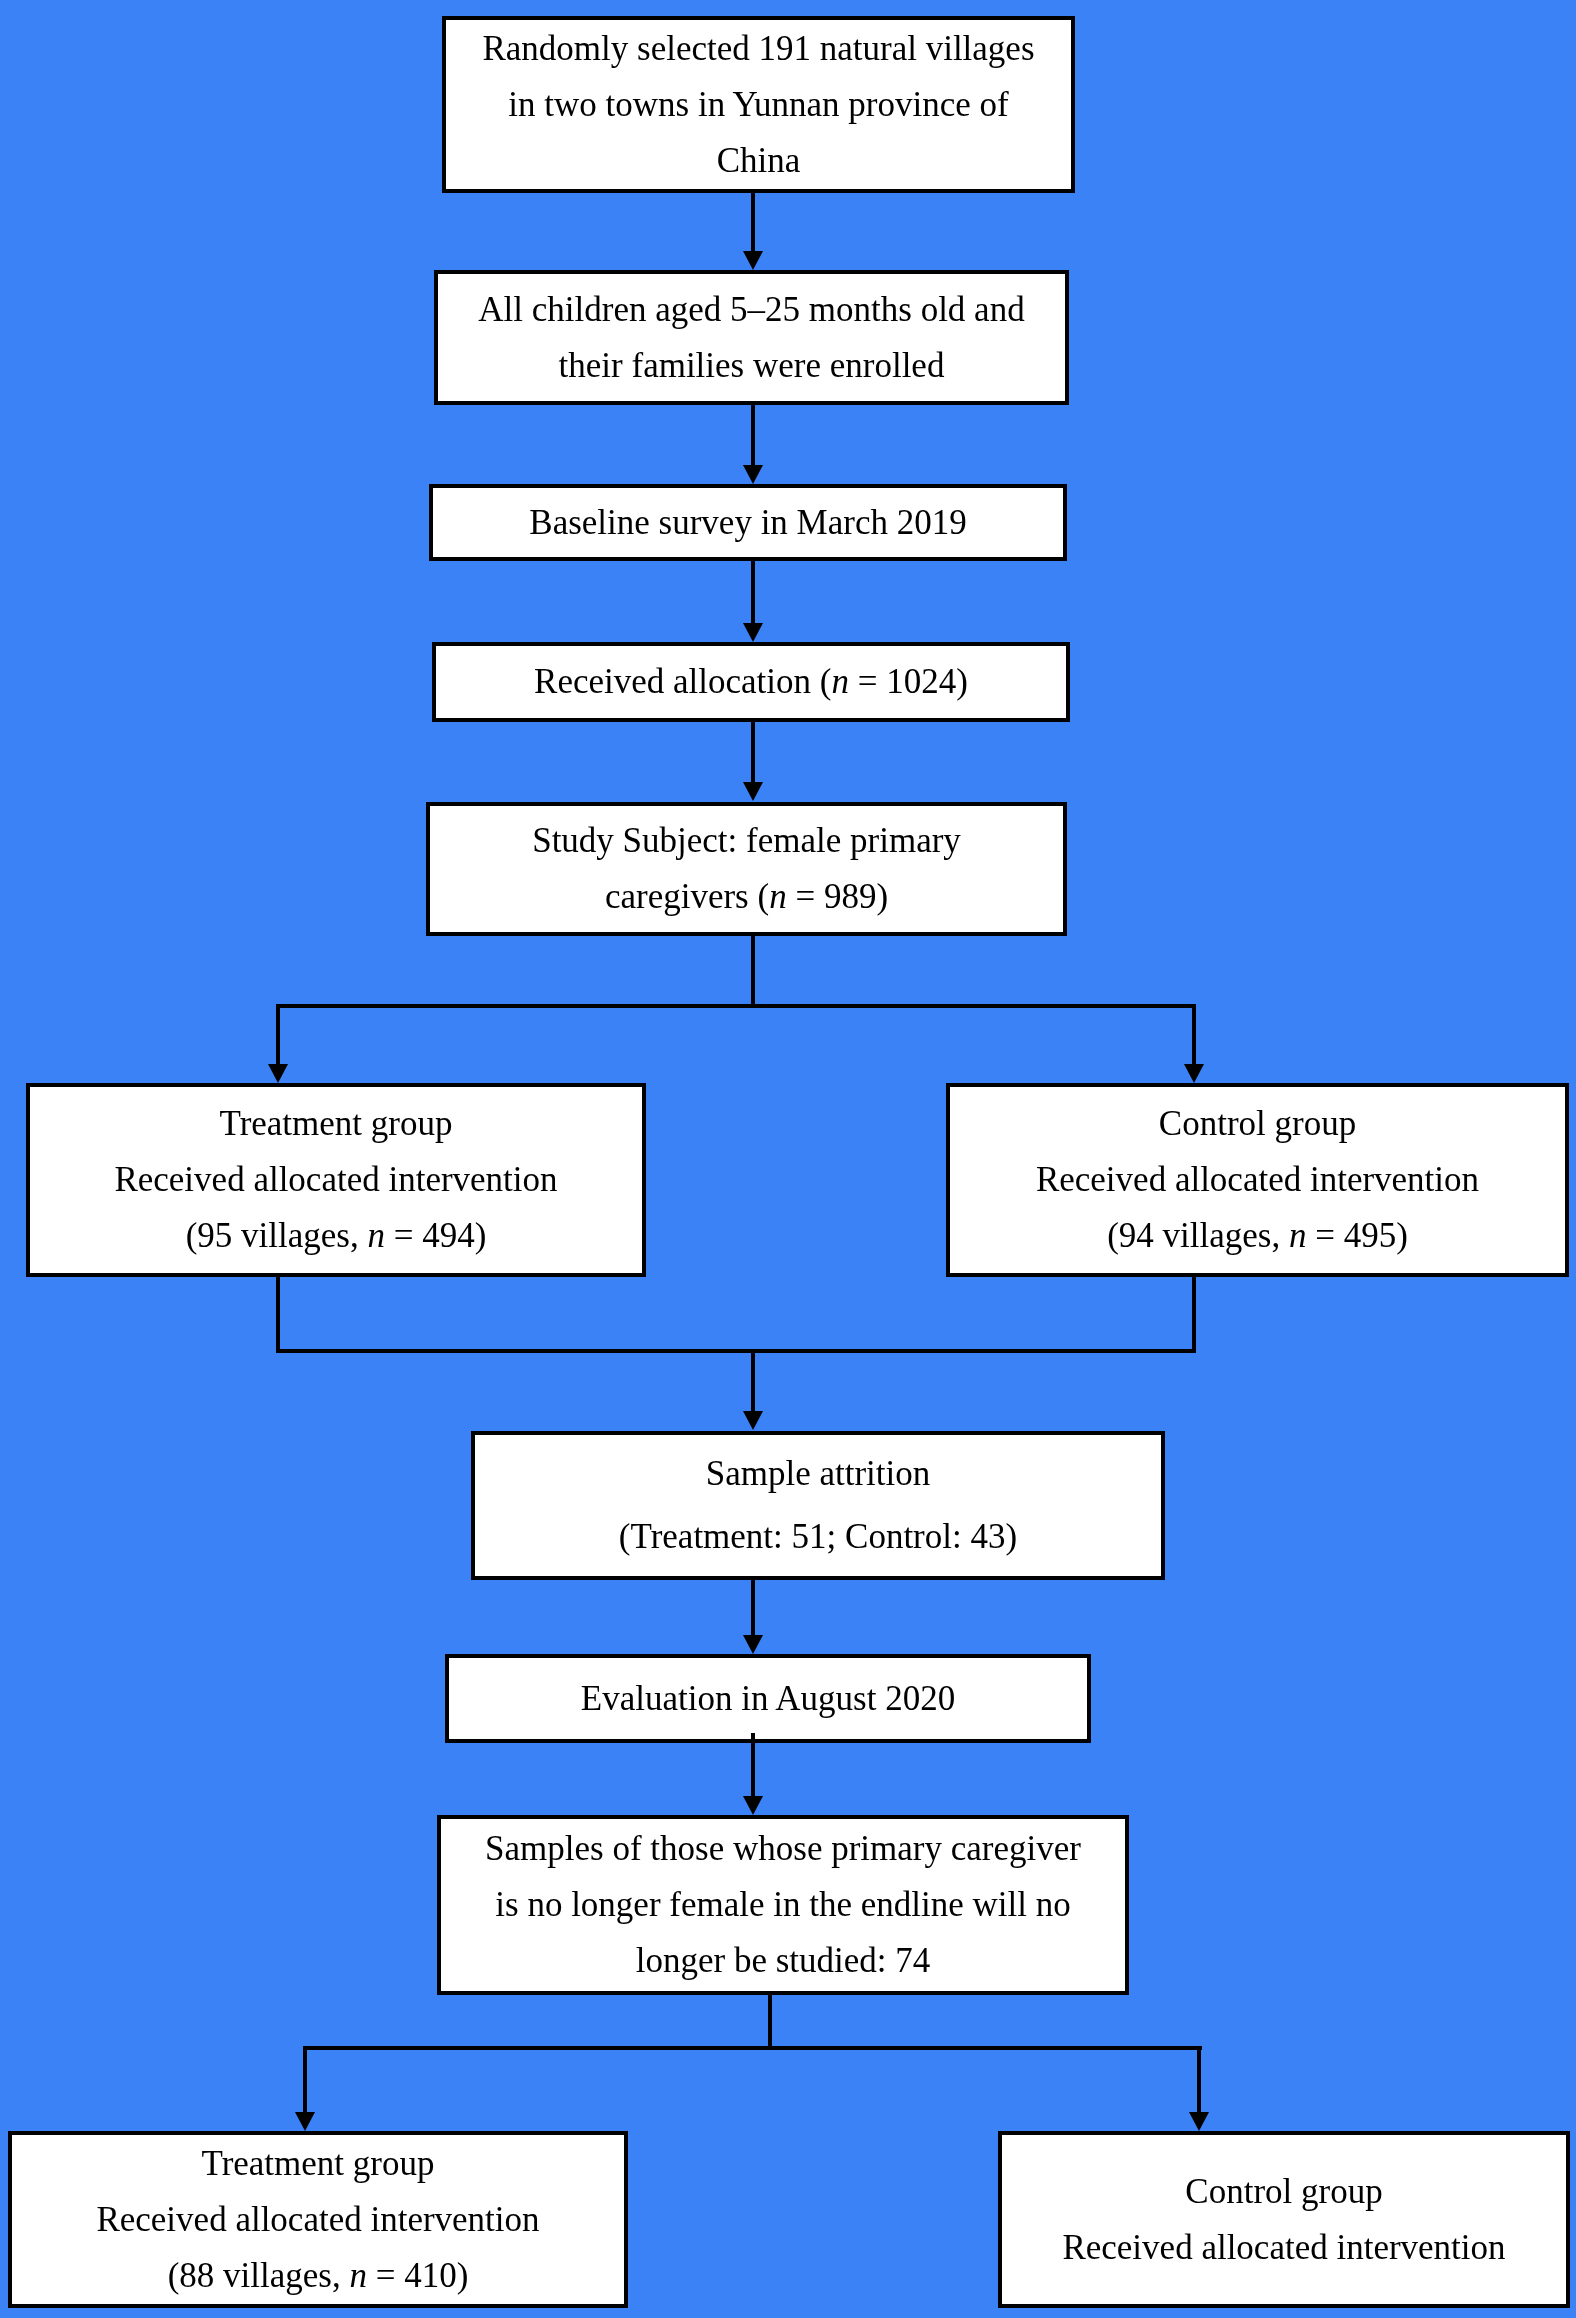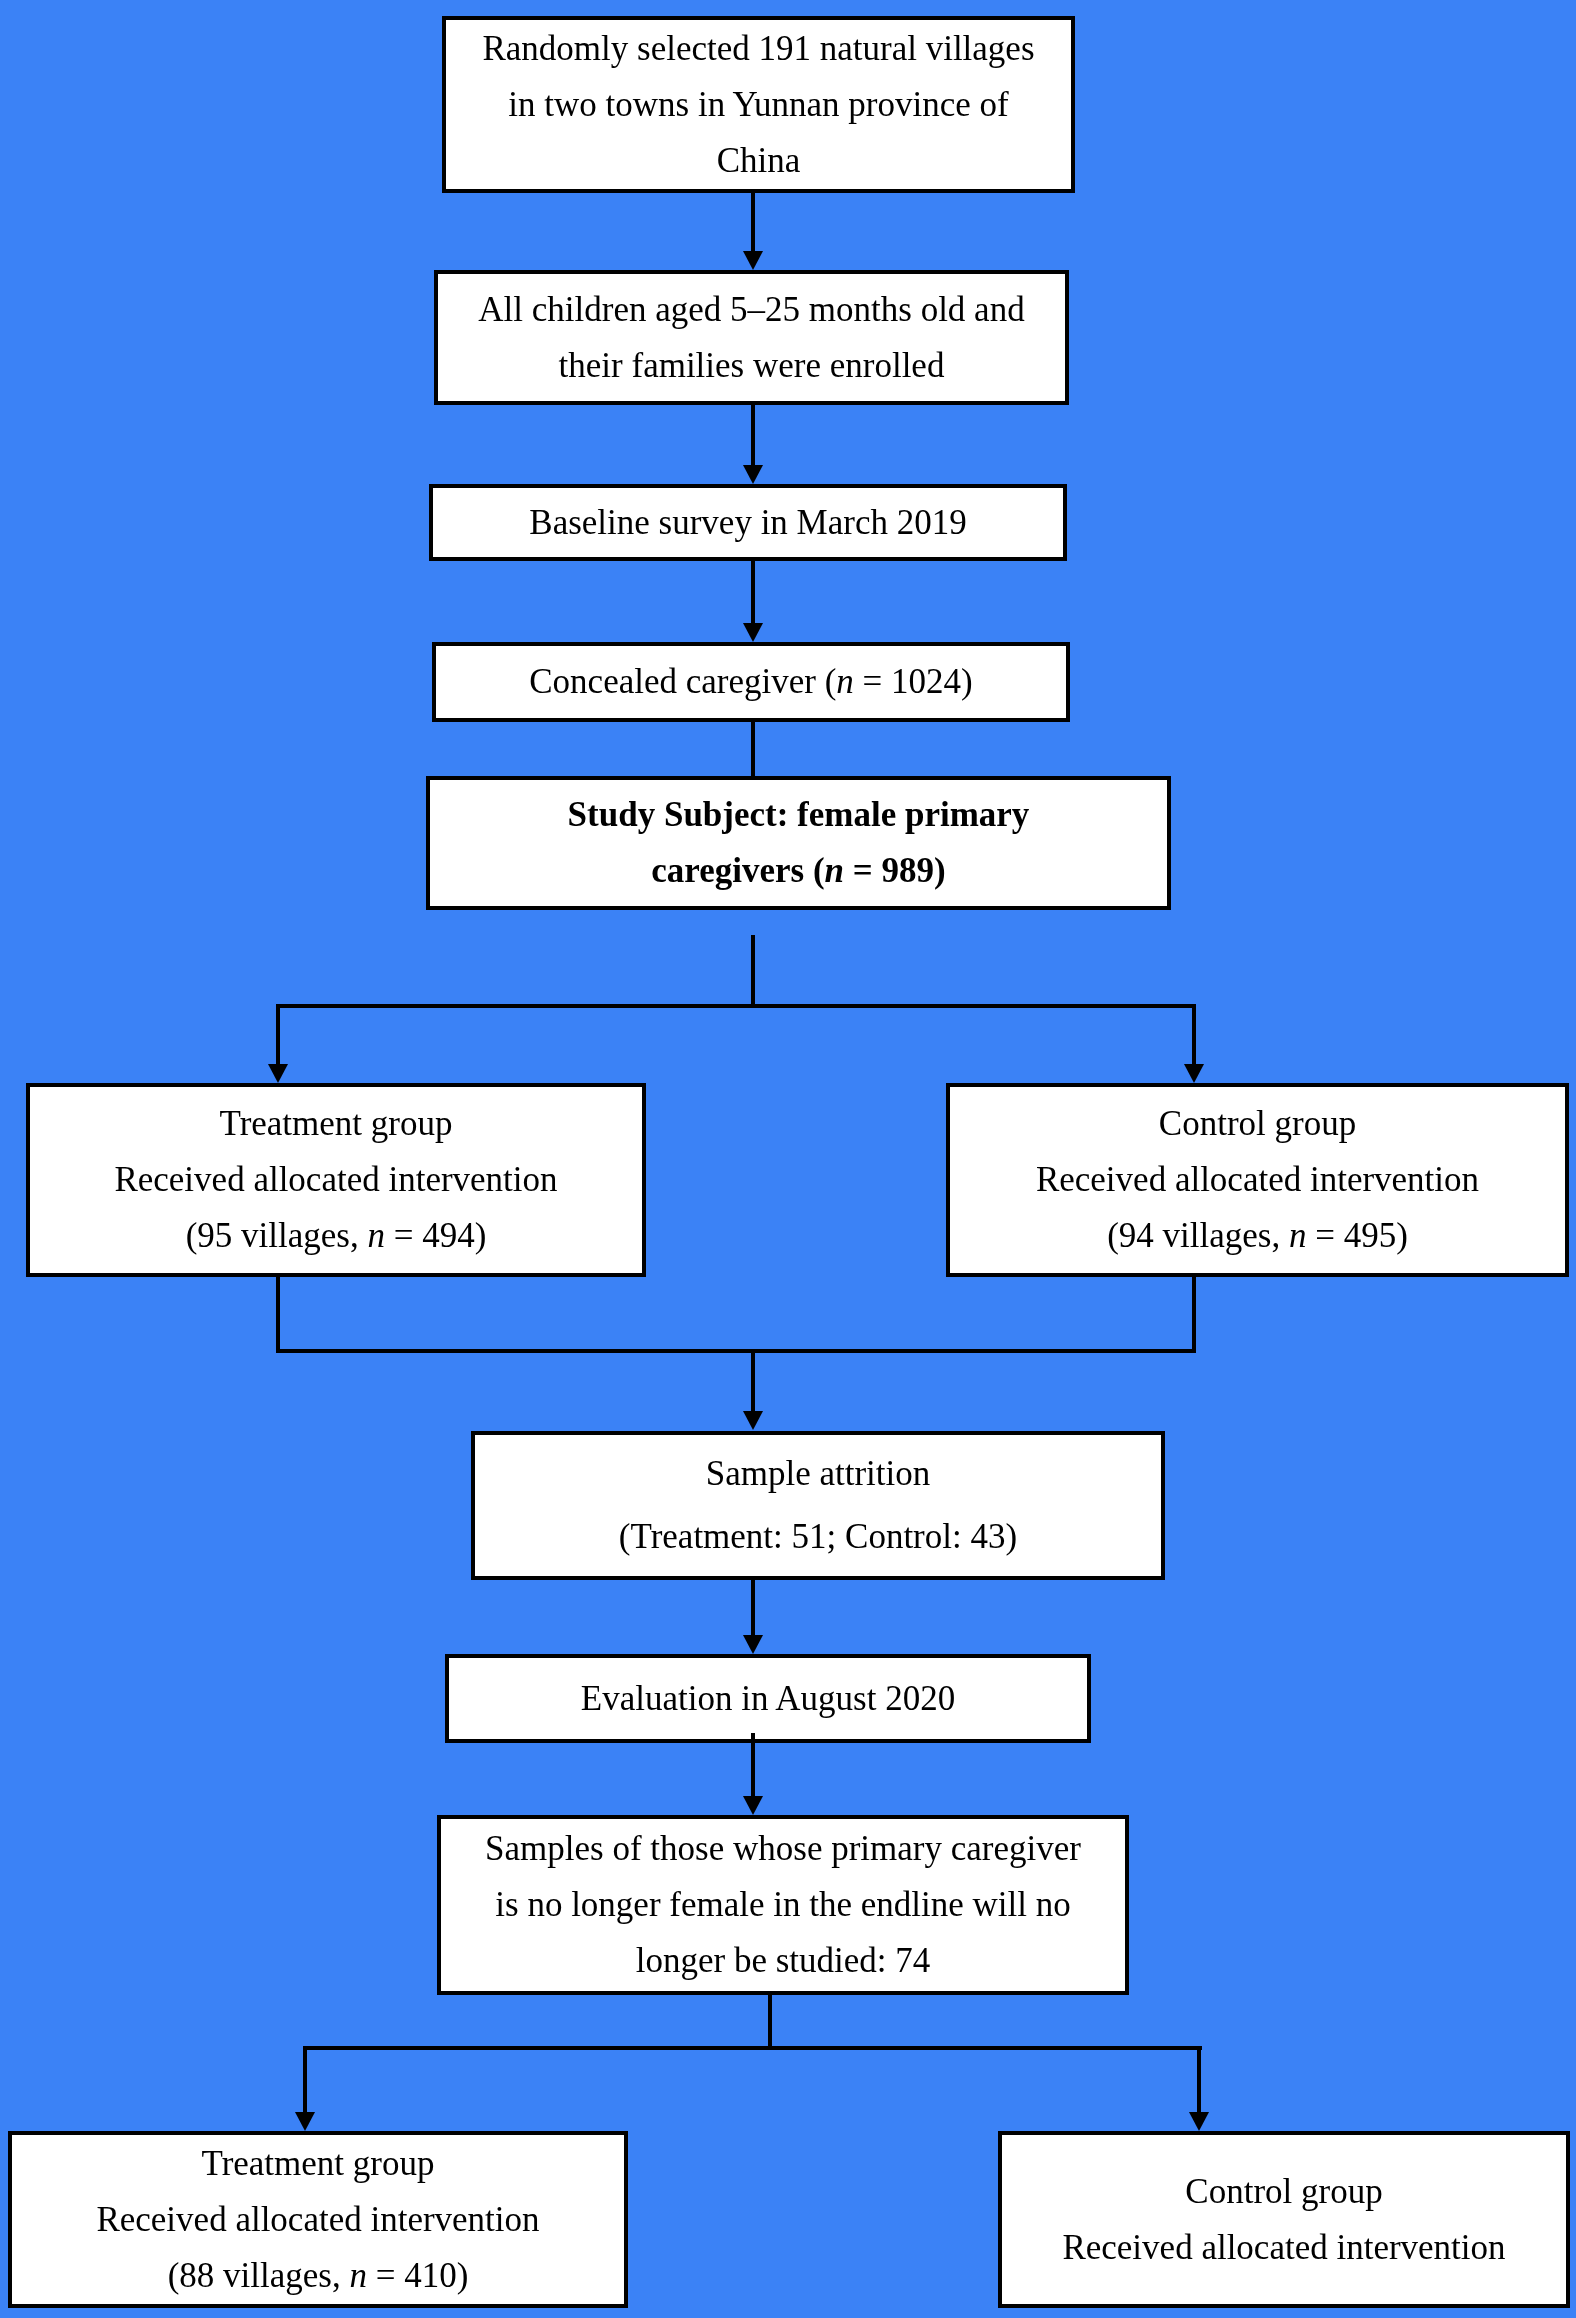--- a/index.html
+++ b/index.html
@@ -78,27 +78,27 @@
   <div class="arrowhead" style="left:743px;top:465px;"></div>
 
   <div class="box" style="left:429px;top:484px;width:638px;height:77px;">
     <div class="ln">Baseline survey in March 2019</div>
   </div>
 
   <div class="vline" style="left:751px;top:560px;height:63px;"></div>
   <div class="arrowhead" style="left:743px;top:623px;"></div>
 
   <div class="box" style="left:432px;top:642px;width:638px;height:80px;">
-    <div class="ln"><span>Concealed caregiver (</span><i>n</i><span> = 1024)</span></div>
+    <div class="ln"><span>Received allocation (</span><i>n</i><span> = 1024)</span></div>
   </div>
 
   <div class="vline" style="left:751px;top:721px;height:62px;"></div>
   <div class="arrowhead" style="left:743px;top:782px;"></div>
 
-  <div class="box" style="left:426px;top:776px;width:745px;height:134px;font-weight:bold;">
+  <div class="box" style="left:426px;top:802px;width:641px;height:134px;">
     <div class="ln">Study Subject: female primary</div>
     <div class="ln"><span>caregivers (</span><i>n</i><span> = 989)</span></div>
   </div>
 
   <div class="vline" style="left:751px;top:935px;height:71px;"></div>
   <div class="hline" style="left:276px;top:1004px;width:920px;"></div>
   <div class="vline" style="left:276px;top:1008px;height:57px;"></div>
   <div class="arrowhead" style="left:268px;top:1064px;"></div>
   <div class="vline" style="left:1192px;top:1008px;height:57px;"></div>
   <div class="arrowhead" style="left:1184px;top:1064px;"></div>

